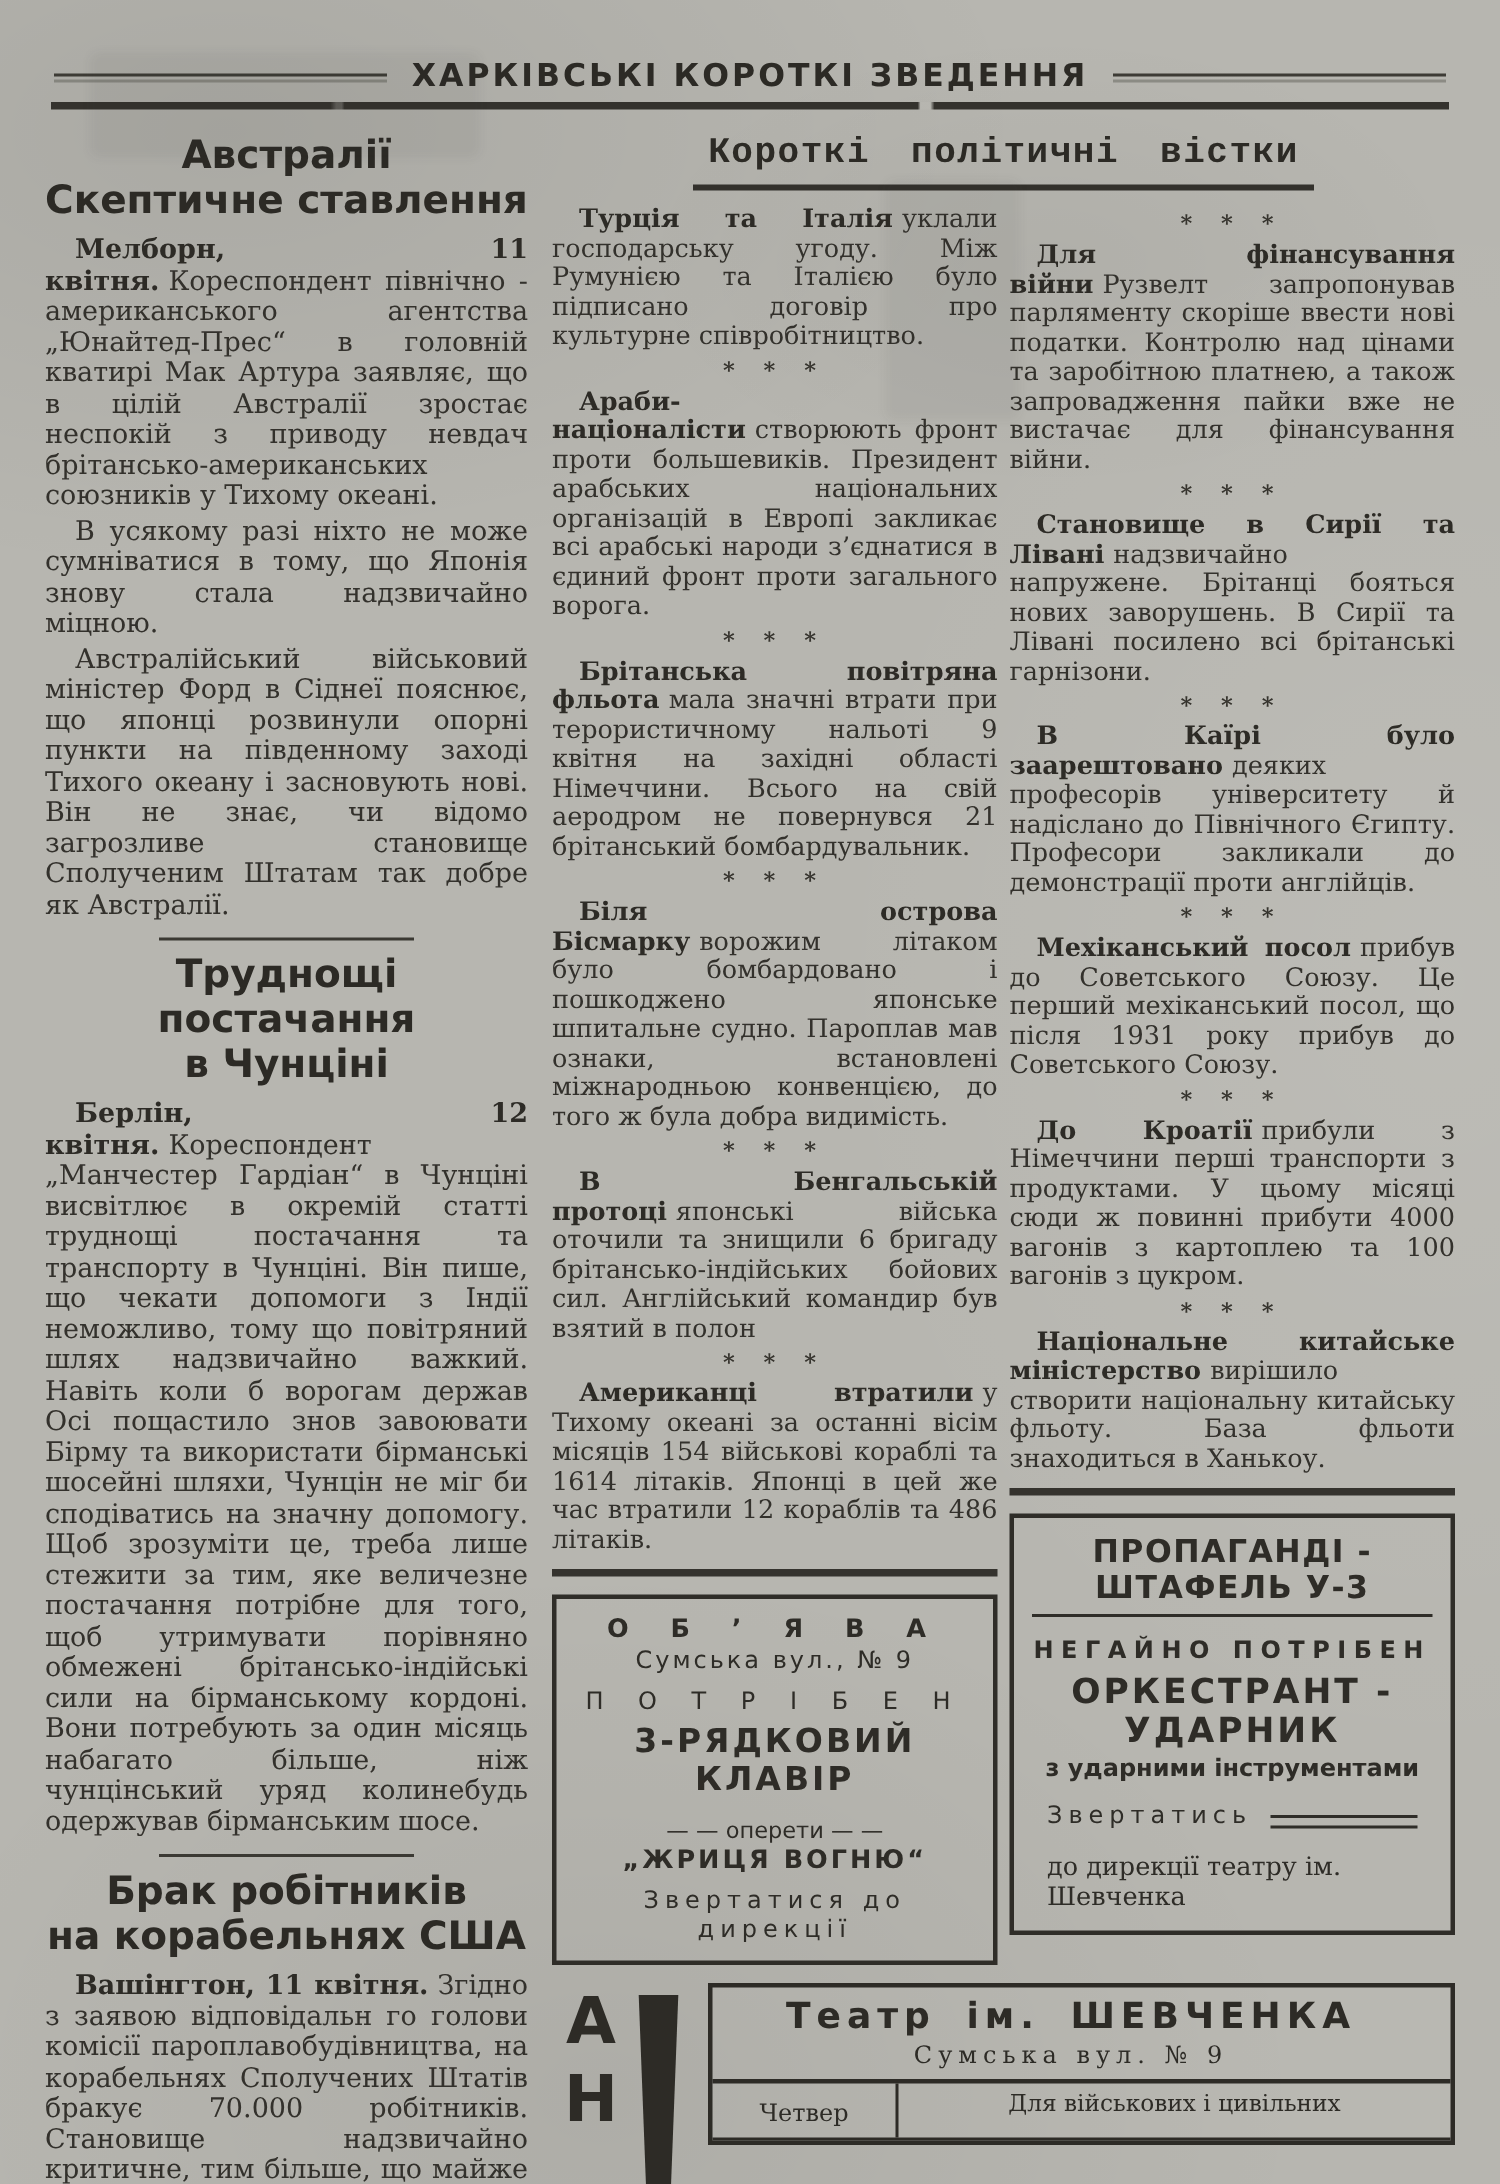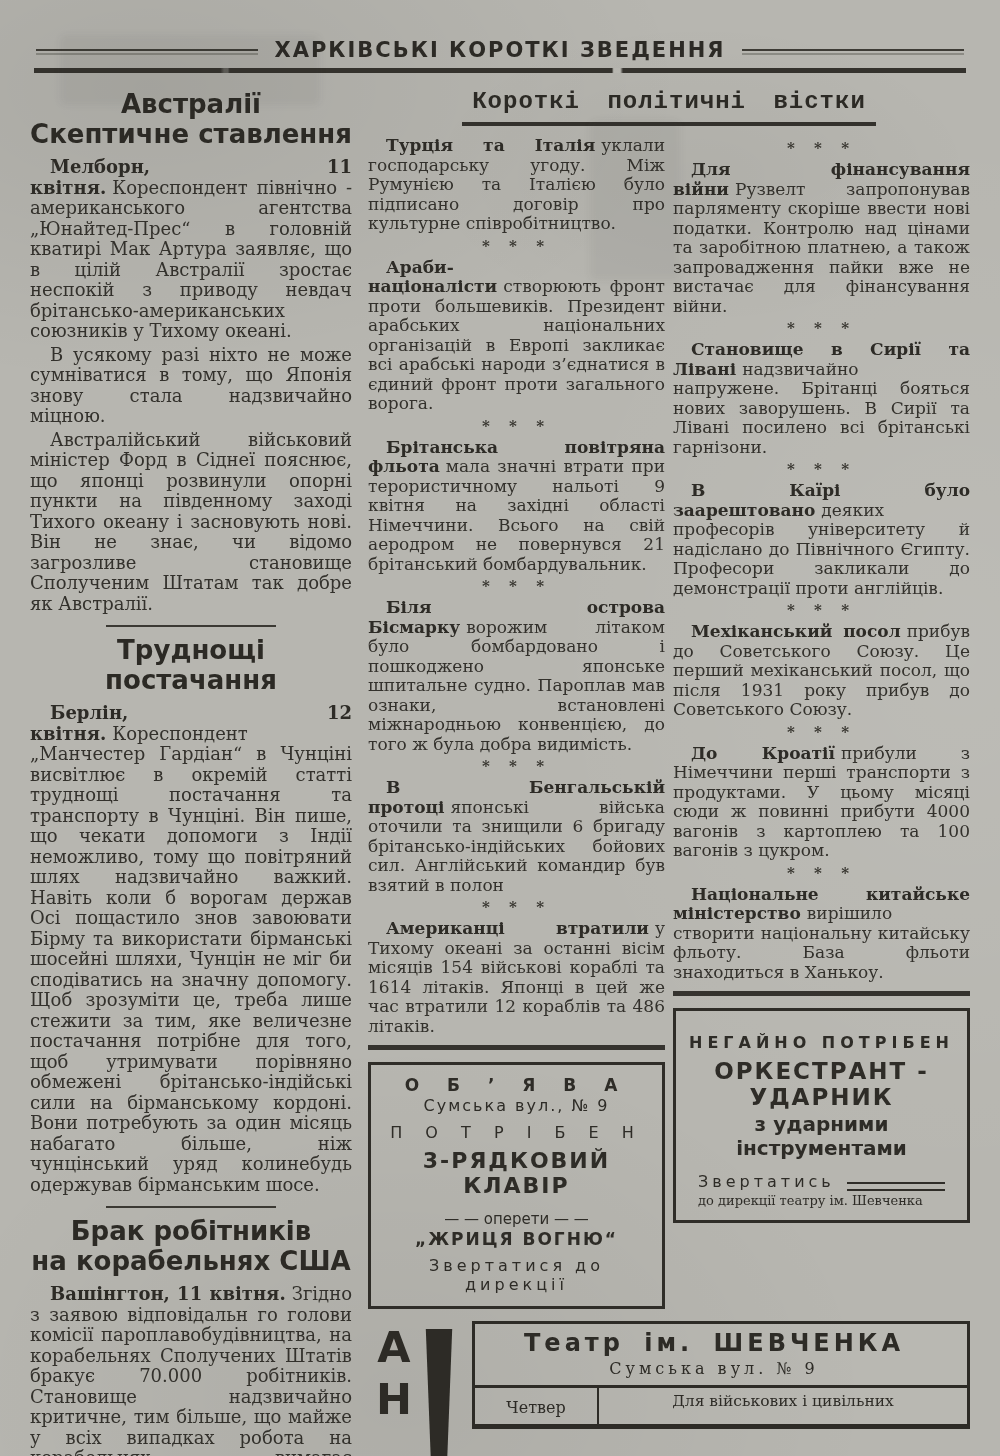--- a/index.html
+++ b/index.html
@@ -61,25 +61,25 @@
   .ad1-l4{font-family:"DejaVu Sans",sans-serif;font-size:16px;letter-spacing:9px;margin-top:8px;}
   .ad1-l5{font-family:"DejaVu Sans",sans-serif;font-weight:bold;font-size:22px;letter-spacing:2px;margin-top:6px;}
   .ad1-l6{font-family:"DejaVu Sans",sans-serif;font-size:15px;margin-top:12px;}
   .ad1-l7{font-family:"DejaVu Sans",sans-serif;font-weight:bold;font-size:17px;letter-spacing:2px;margin-top:1px;}
   .ad1-l8{font-family:"DejaVu Sans",sans-serif;font-size:16px;letter-spacing:4px;margin-top:7px;}
 
   .ad2-l1{display:block;font-family:"DejaVu Sans",sans-serif;font-weight:bold;font-size:21px;letter-spacing:1px;
     border-bottom:2px solid #2f2d28;padding:0 2px 6px 2px;margin:0 4px;}
   .ad2-l2{font-family:"DejaVu Sans",sans-serif;font-weight:bold;font-size:16px;letter-spacing:5px;margin-top:12px;}
   .ad2-l3{font-family:"DejaVu Sans",sans-serif;font-weight:bold;font-size:23px;letter-spacing:2px;margin-top:6px;}
-  .ad2-l4{font-family:"DejaVu Sans",sans-serif;font-weight:bold;font-size:20px;margin-top:2px;}
+  .ad2-l4{font-family:"DejaVu Sans",sans-serif;font-weight:bold;font-size:16px;margin-top:2px;}
   .ad2-l5{display:flex;align-items:flex-end;gap:12px;margin:12px 14px 0 14px;
     font-family:"DejaVu Sans",sans-serif;font-size:16px;letter-spacing:4px;}
   .dbl-line{flex:1;height:5px;border-top:2px solid #2f2d28;border-bottom:2px solid #2f2d28;}
-  .ad2-l6{text-align:left;font-size:13px;margin:2px 0 0 14px;}
+  .ad2-l6{text-align:left;font-size:17px;margin:16px 0 0 14px;}
 
   
   .theater{display:flex;gap:8px;margin-top:12px;align-items:flex-start;}
   .anons{width:96px;flex:none;display:flex;}
   .anons-letters{display:flex;flex-direction:column;align-items:center;width:52px;
     font-family:"DejaVu Sans",sans-serif;font-weight:bold;font-size:43px;line-height:52px;color:#2d2b26;}
   .anons-bang{display:flex;flex-direction:column;align-items:center;margin:8px 0 0 4px;}
   .bang-bar{width:30px;height:188px;background:#2d2b26;clip-path:polygon(6% 0,94% 0,70% 100%,30% 100%);}
 
   .playbill{flex:1;border:3px solid #2d2b26;color:#2d2b26;background:rgba(255,255,255,0.03);}
@@ -126,20 +126,21 @@
           <p>В усякому разі ніхто не може сумніватися в тому, що Японія знову стала надзвичайно міцною.</p>
           <p>Австралійський військовий міністер Форд в Сіднеї пояснює, що японці розвинули опорні пункти на південному заході Тихого океану і засновують нові. Він не знає, чи відомо загрозливе становище Сполученим Штатам так добре як Австралії.</p>
         </div>
       </article>
 
       <div class="art-divider"></div>
 
       <article>
         <h2 class="art-title">
           <span class="tl">Труднощі постачання</span>
+          <span class="tl">в Чунціні</span>
         </h2>
         <div class="bodytext">
           <p><b class="lead">Берлін, 12 квітня.</b><span>Кореспондент „Манчестер Гардіан“ в Чунціні висвітлює в окремій статті труднощі постачання та транспорту в Чунціні. Він пише, що чекати допомоги з Індії неможливо, тому що повітряний шлях надзвичайно важкий. Навіть коли б ворогам держав Осі пощастило знов завоювати Бірму та використати бірманські шосейні шляхи, Чунцін не міг би сподіватись на значну допомогу. Щоб зрозуміти це, треба лише стежити за тим, яке величезне постачання потрібне для того, щоб утримувати порівняно обмежені брітансько-індійські сили на бірманському кордоні. Вони потребують за один місяць набагато більше, ніж чунцінський уряд колинебудь одержував бірманським шосе.</span></p>
         </div>
       </article>
 
       <div class="art-divider"></div>
 
       <article>
         <h2 class="art-title">
@@ -197,20 +198,21 @@
           <div class="sep">* * *</div>
           <p class="news-item"><b class="lead">Мехіканський посол</b><span>прибув до Советського Союзу. Це перший мехіканський посол, що після 1931 року прибув до Советського Союзу.</span></p>
           <div class="sep">* * *</div>
           <p class="news-item"><b class="lead">До Кроатії</b><span>прибули з Німеччини перші транспорти з продуктами. У цьому місяці сюди ж повинні прибути 4000 вагонів з картоплею та 100 вагонів з цукром.</span></p>
           <div class="sep">* * *</div>
           <p class="news-item"><b class="lead">Національне китайське міністерство</b><span>вирішило створити національну китайську фльоту. База фльоти знаходиться в Ханькоу.</span></p>
 
           <div class="end-rule"></div>
 
           <div class="ad-box">
+            <span class="ad2-l1">ПРОПАГАНДІ - ШТАФЕЛЬ У-3</span>
             <div class="ad2-l2">НЕГАЙНО ПОТРІБЕН</div>
             <div class="ad2-l3">ОРКЕСТРАНТ - УДАРНИК</div>
             <div class="ad2-l4">з ударними інструментами</div>
             <div class="ad2-l5">
               <span>Звертатись</span>
               <span class="dbl-line"></span>
             </div>
             <div class="ad2-l6">до дирекції театру ім. Шевченка</div>
           </div>
         </div>

